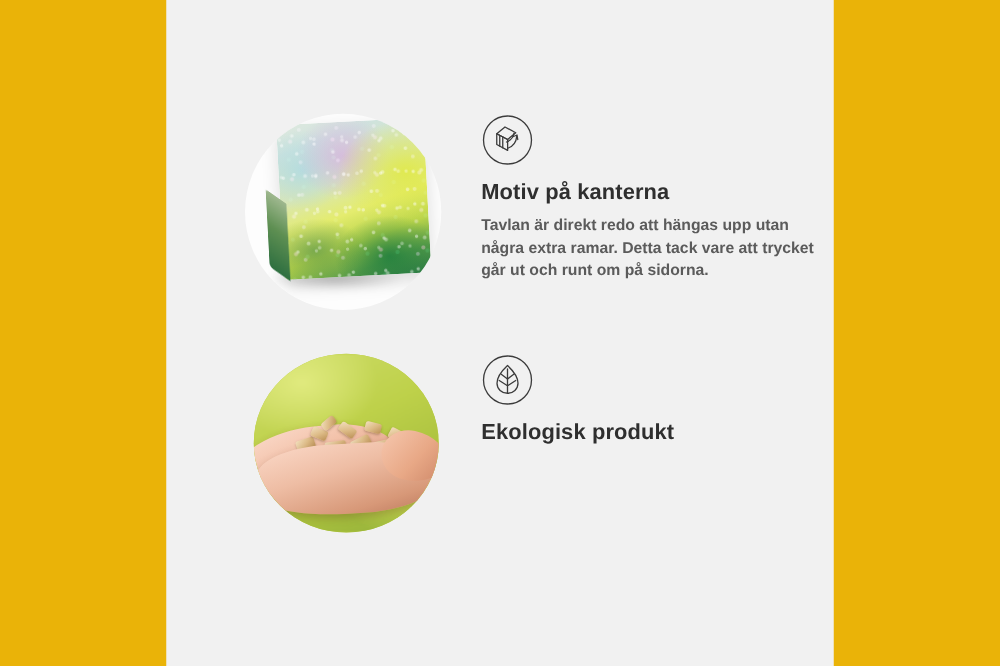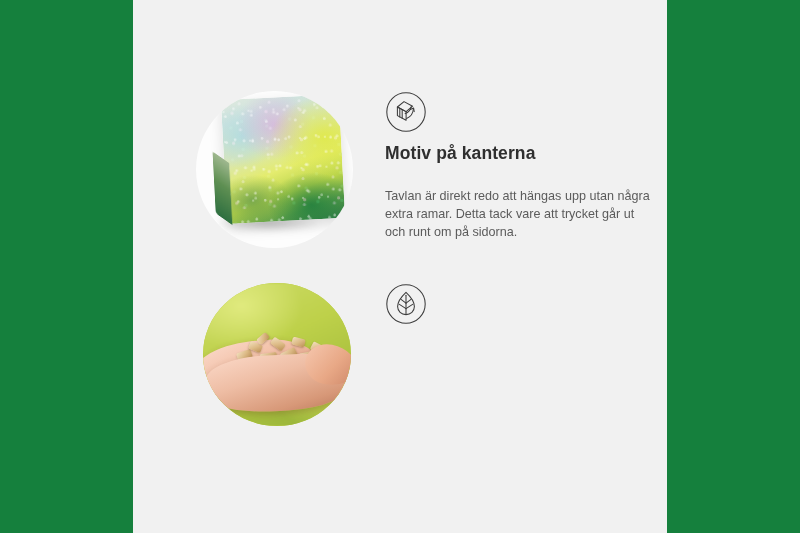--- a/index.html
+++ b/index.html
@@ -13,21 +13,21 @@
     overflow: hidden;
     font-family: "Liberation Sans", "DejaVu Sans", sans-serif;
     -webkit-font-smoothing: antialiased;
   }
 
   
   #stage {
     position: relative;
     width: 800px;
     height: 533px;
-    background: #15803d;
+    background: #eab308;
   }
 
   
   #panel {
     position: absolute;
     left: 133px;
     top: 0;
     width: 534px;
     height: 533px;
     background: #f1f1f1;
@@ -200,23 +200,23 @@
 
   .feature-title {
     margin: 10px 0 0 0;
     font-size: 17.5px;
     font-weight: 600;
     color: #2f2f2f;
     letter-spacing: .1px;
     line-height: 1.2;
   }
   .feature-desc {
-    margin: 24px 0 0 0;
+    margin: 8px 0 0 0;
     font-size: 12.6px;
-    font-weight: 400;
+    font-weight: 700;
     color: #5b5b5b;
     line-height: 1.42;
     max-width: 268px;
   }
 </style>
 </head>
 <body>
 
 <div id="stage">
 
@@ -288,17 +288,18 @@
                      C16.4 31.6 12.6 28.2 12.6 23.6 C12.6 19.6 15.4 14.6 21 9.4 Z"></path>
 
             <path d="M21 12.2 L21 31.4"></path>
 
             <path d="M21 20.2 L16.0 16.4"></path>
             <path d="M21 20.2 L26.0 16.4"></path>
             <path d="M21 25.6 L14.4 21.4"></path>
             <path d="M21 25.6 L27.6 21.4"></path>
           </svg>
         </span>
+        <h2 class="feature-title">Ekologisk produkt</h2>
       </div>
     </div>
 
   </div>
 </div>
 
 </body></html>

